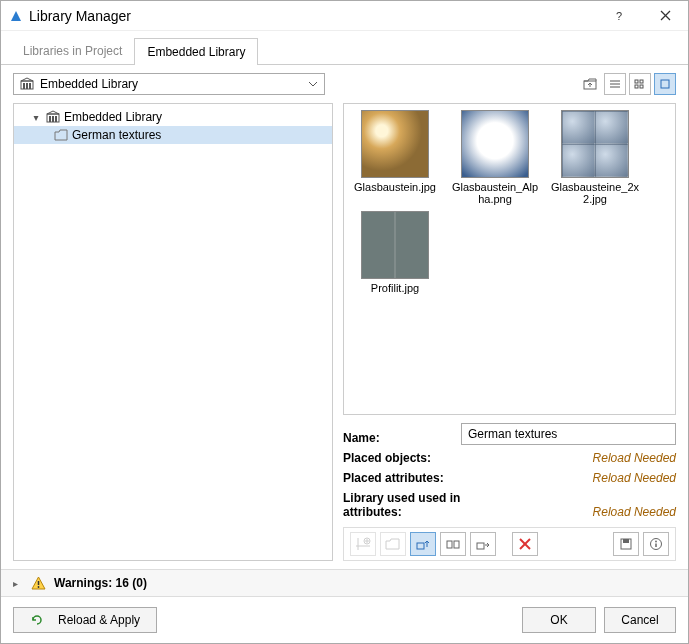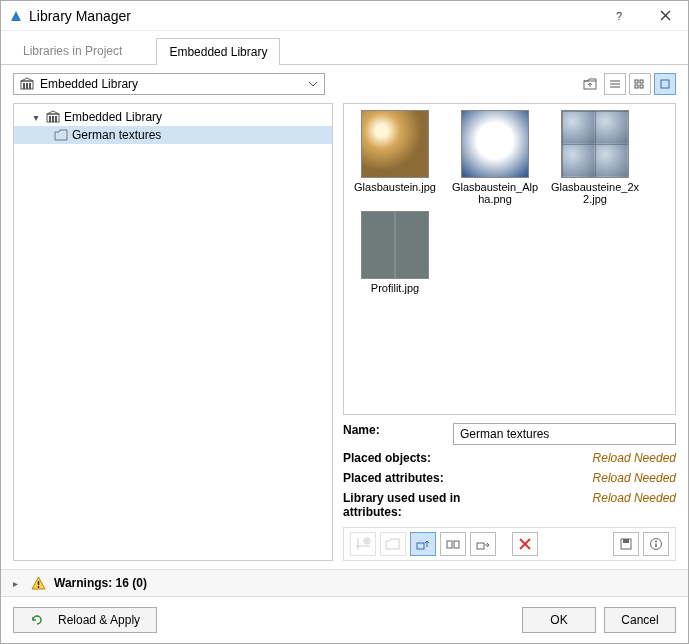--- a/index.html
+++ b/index.html
@@ -3,21 +3,21 @@
 <meta charset="utf-8">
 <style>
 * { box-sizing: border-box; margin: 0; padding: 0; }
 body { font-family: "Segoe UI", Tahoma, sans-serif; font-size: 12px; background: #fff; color: #000; }
 .window { width: 689px; height: 644px; border: 1px solid #aaa; background: #fff; display: flex; flex-direction: column; }
 .titlebar { height: 30px; display: flex; align-items: center; padding: 0 0 0 8px; border-bottom: 1px solid #eee; }
 .titlebar .title { flex: 1; font-size: 14px; }
 .titlebar .tb-btn { width: 46px; height: 30px; display: flex; align-items: center; justify-content: center; cursor: pointer; }
 .app-icon { width: 14px; height: 14px; margin-right: 6px; }
 
-.tabs { display: flex; padding: 6px 10px 0 10px; border-bottom: 1px solid #ccc; gap: 22px; }
+.tabs { display: flex; padding: 6px 10px 0 10px; border-bottom: 1px solid #ccc; }
 .tab { padding: 6px 12px; border: 1px solid transparent; border-bottom: none; cursor: pointer; position: relative; top: 1px; background: #f0f0f0; color: #666; }
 .tab.active { background: #fff; border-color: #ccc; color: #000; }
 .tab.inactive { border: none; background: transparent; color: #888; }
 
 .content { flex: 1; display: flex; flex-direction: column; padding: 8px 12px; gap: 8px; overflow: hidden; }
 .row-top { display: flex; align-items: center; gap: 8px; }
 .lib-select { display: flex; align-items: center; gap: 6px; border: 1px solid #aaa; padding: 3px 6px; width: 312px; cursor: pointer; background: #fff; }
 .lib-select .caret { margin-left: auto; }
 .view-icons { display: flex; gap: 3px; margin-left: auto; }
 .icon-btn { width: 22px; height: 22px; border: 1px solid #bbb; background: #fff; display: flex; align-items: center; justify-content: center; cursor: pointer; }
@@ -40,21 +40,21 @@
 .thumb .q { flex: 1 1 50%; border: 0.5px solid rgba(0,0,0,.1); }
 .thumb-label { font-size: 11px; line-height: 1.1; word-break: break-word; }
 
 .t-draht { background: repeating-linear-gradient(0deg,#c5c8cf 0 8px,#b3b7bf 8px 9px), repeating-linear-gradient(90deg,#c5c8cf 0 8px,#b3b7bf 8px 9px); background-blend-mode: multiply; }
 .t-glas { background: radial-gradient(circle at 30% 30%, #fff6d8 6px, #d7a85a 18px, #8c6b35 40px); }
 .t-glas-a { background: radial-gradient(circle at 50% 45%, #fff 18px, #3a5e8e 46px); }
 .t-glas2x2 .q { background: radial-gradient(circle at 30% 30%, #cfdbe8, #6a7e96); }
 .t-profilit { background: linear-gradient(90deg,#6d7b7a 0 49%,#818c8b 49% 51%,#6d7b7a 51%); }
 
 .info-block { display: flex; flex-direction: column; gap: 6px; font-size: 12px; }
-.info-row { display: flex; align-items: flex-start; }
+.info-row { display: flex; align-items: flex-end; gap: 8px; }
 .info-row label { width: 110px; font-weight: bold; }
 .info-row .val { flex: 1; text-align: right; font-style: italic; color: #a16207; }
 .name-input { flex: 1; border: 1px solid #aaa; padding: 3px 6px; font-family: inherit; font-size: 12px; }
 
 .toolbar { border: 1px solid #ddd; padding: 4px 6px; display: flex; gap: 4px; align-items: center; }
 .toolbar .spacer { flex: 1; }
 .tool-btn { width: 26px; height: 24px; border: 1px solid #bbb; background: #fff; display: flex; align-items: center; justify-content: center; cursor: pointer; }
 .tool-btn.active { background: #d0e3f5; border-color: #68a3d8; }
 .tool-btn.disabled { opacity: .4; cursor: default; }
 

